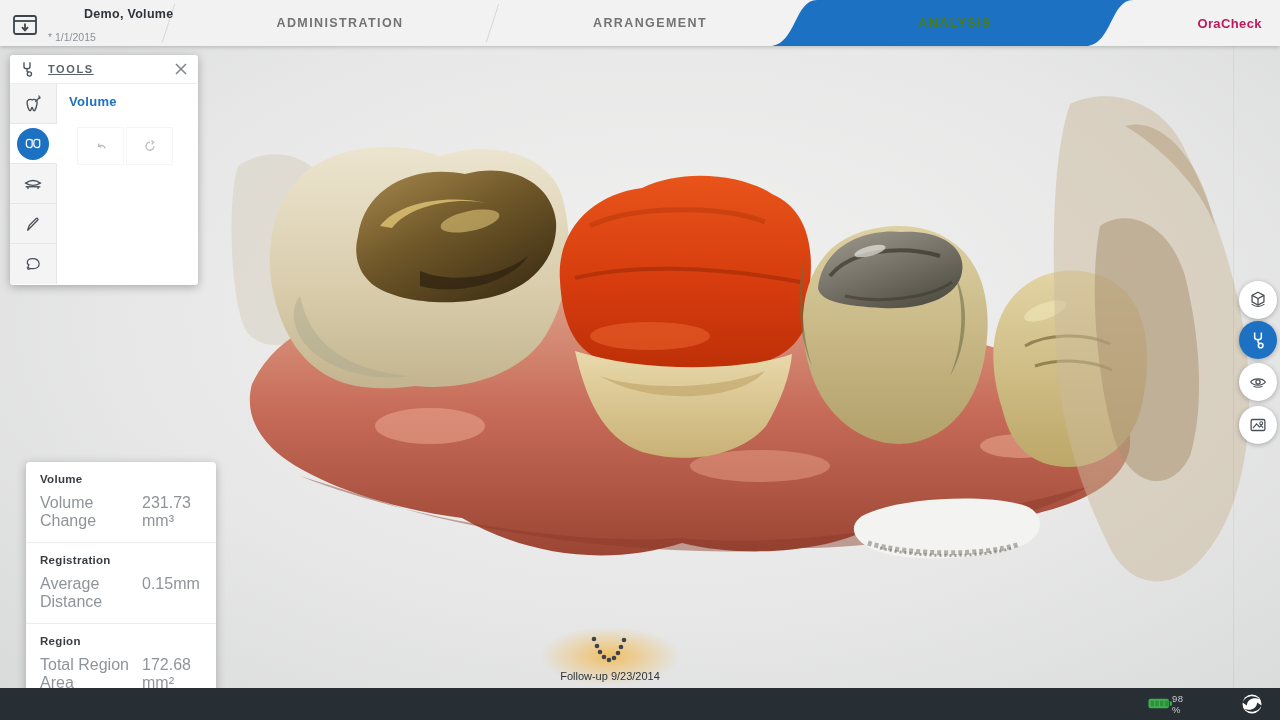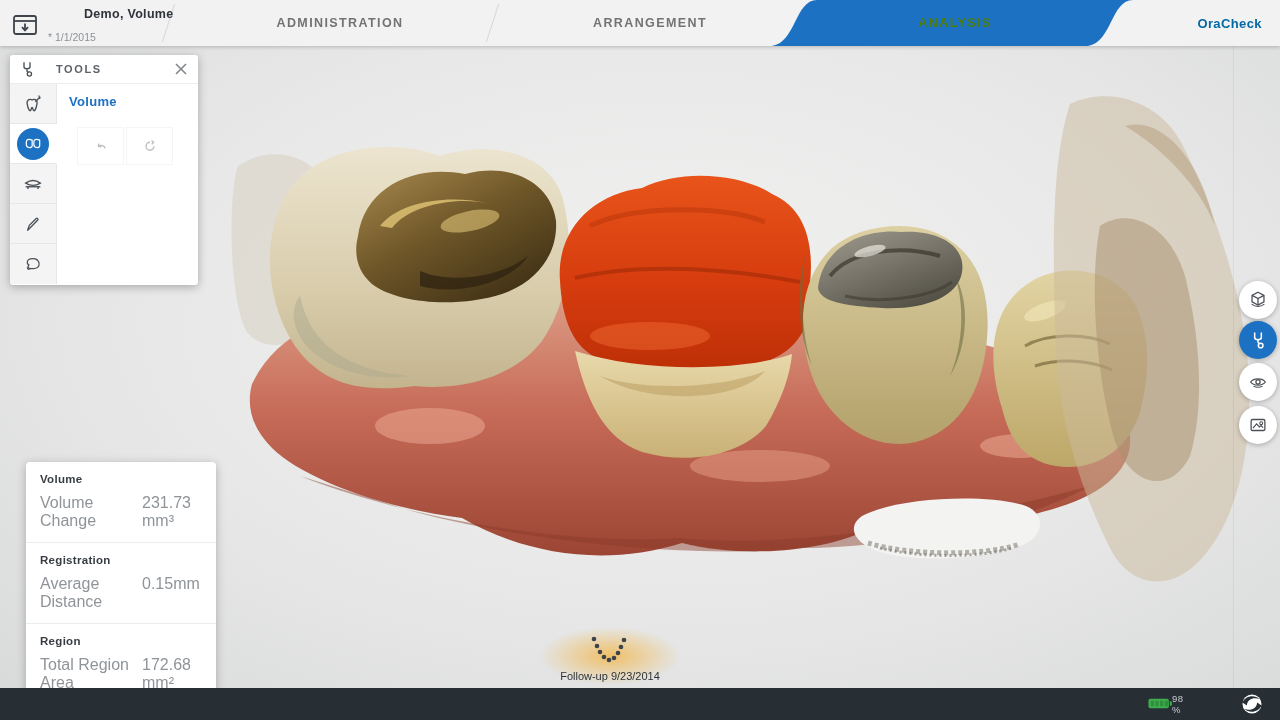--- a/index.html
+++ b/index.html
@@ -11,37 +11,37 @@
           box-shadow:0 1px 4px rgba(0,0,0,.22);z-index:30;}
   .case-block{position:absolute;left:12px;top:7px;display:flex;align-items:center;gap:10px;}
   .case-text .t1{font-size:12.5px;font-weight:bold;color:#2f343a;letter-spacing:.3px;padding-left:36px;}
   .case-text .t2{font-size:10.5px;color:#8d9297;margin-top:10px;}
   .tab-label{position:absolute;top:0;height:46px;display:flex;align-items:center;justify-content:center;
              font-size:12.5px;font-weight:bold;color:#737373;letter-spacing:1.4px;cursor:pointer;}
   .tab-admin{left:230px;width:220px;}
   .tab-arrange{left:540px;width:220px;}
   .tab-analysis{left:845px;width:220px;color:#4d7c0f;z-index:3;}
   .brand{position:absolute;right:18px;top:0;height:46px;display:flex;align-items:center;
-         font-size:13px;font-weight:bold;color:#0369a1;letter-spacing:.4px;}
+         font-size:13px;font-weight:bold;color:#be185d;letter-spacing:.4px;}
   .sep{position:absolute;top:4px;width:1px;height:38px;background:#d5d6d8;transform:skewX(-18deg);}
   .sep.s1{left:168px;}
   .sep.s2{left:492px;}
   .bluetab{position:absolute;left:0;top:0;z-index:2;}
 
   
   .canvas{position:absolute;left:0;top:46px;width:1280px;height:642px;
           background:radial-gradient(ellipse at 52% 42%, #f1f1f0 0%, #e7e8e7 55%, #d9dada 100%);}
   .canvas svg.scene{position:absolute;left:0;top:0;}
   .vline{position:absolute;top:46px;bottom:32px;left:1233px;width:1px;background:rgba(0,0,0,.05);z-index:5;}
 
   
   .tools-panel{position:absolute;left:10px;top:55px;width:188px;height:230px;background:#fff;
                border-radius:3px;box-shadow:0 2px 10px rgba(0,0,0,.28);z-index:20;}
   .tools-head{height:28px;display:flex;align-items:center;padding:0 8px;border-bottom:1px solid #ededed;}
-  .tools-head .title{flex:1;font-size:11px;font-weight:bold;color:#5c6268;letter-spacing:1.6px;margin-left:20px;}
+  .tools-head .title{flex:1;font-size:11px;font-weight:bold;color:#5c6268;letter-spacing:1.6px;margin-left:12px;text-decoration:underline;}
   .tools-close{width:18px;height:18px;cursor:pointer;display:flex;align-items:center;justify-content:center;}
   .tool-rail{position:absolute;left:0;top:29px;width:47px;bottom:0;}
   .tool-cell{width:47px;height:40px;background:#f4f4f4;border-bottom:1px solid #e6e6e6;border-right:1px solid #e6e6e6;
              display:flex;align-items:center;justify-content:center;cursor:pointer;box-sizing:border-box;}
   .tool-cell.active{background:#fff;border-right:1px solid #fff;}
   .tool-cell.active .bluedot{width:32px;height:32px;border-radius:50%;background:#1d71c3;
              display:flex;align-items:center;justify-content:center;}
   .tools-body{position:absolute;left:47px;top:29px;right:0;bottom:0;padding:10px 0 0 12px;}
   .vol-title{font-size:13px;font-weight:bold;color:#1d71c3;letter-spacing:.3px;}
   .undo-row{display:flex;gap:2px;margin-top:18px;margin-left:8px;}

